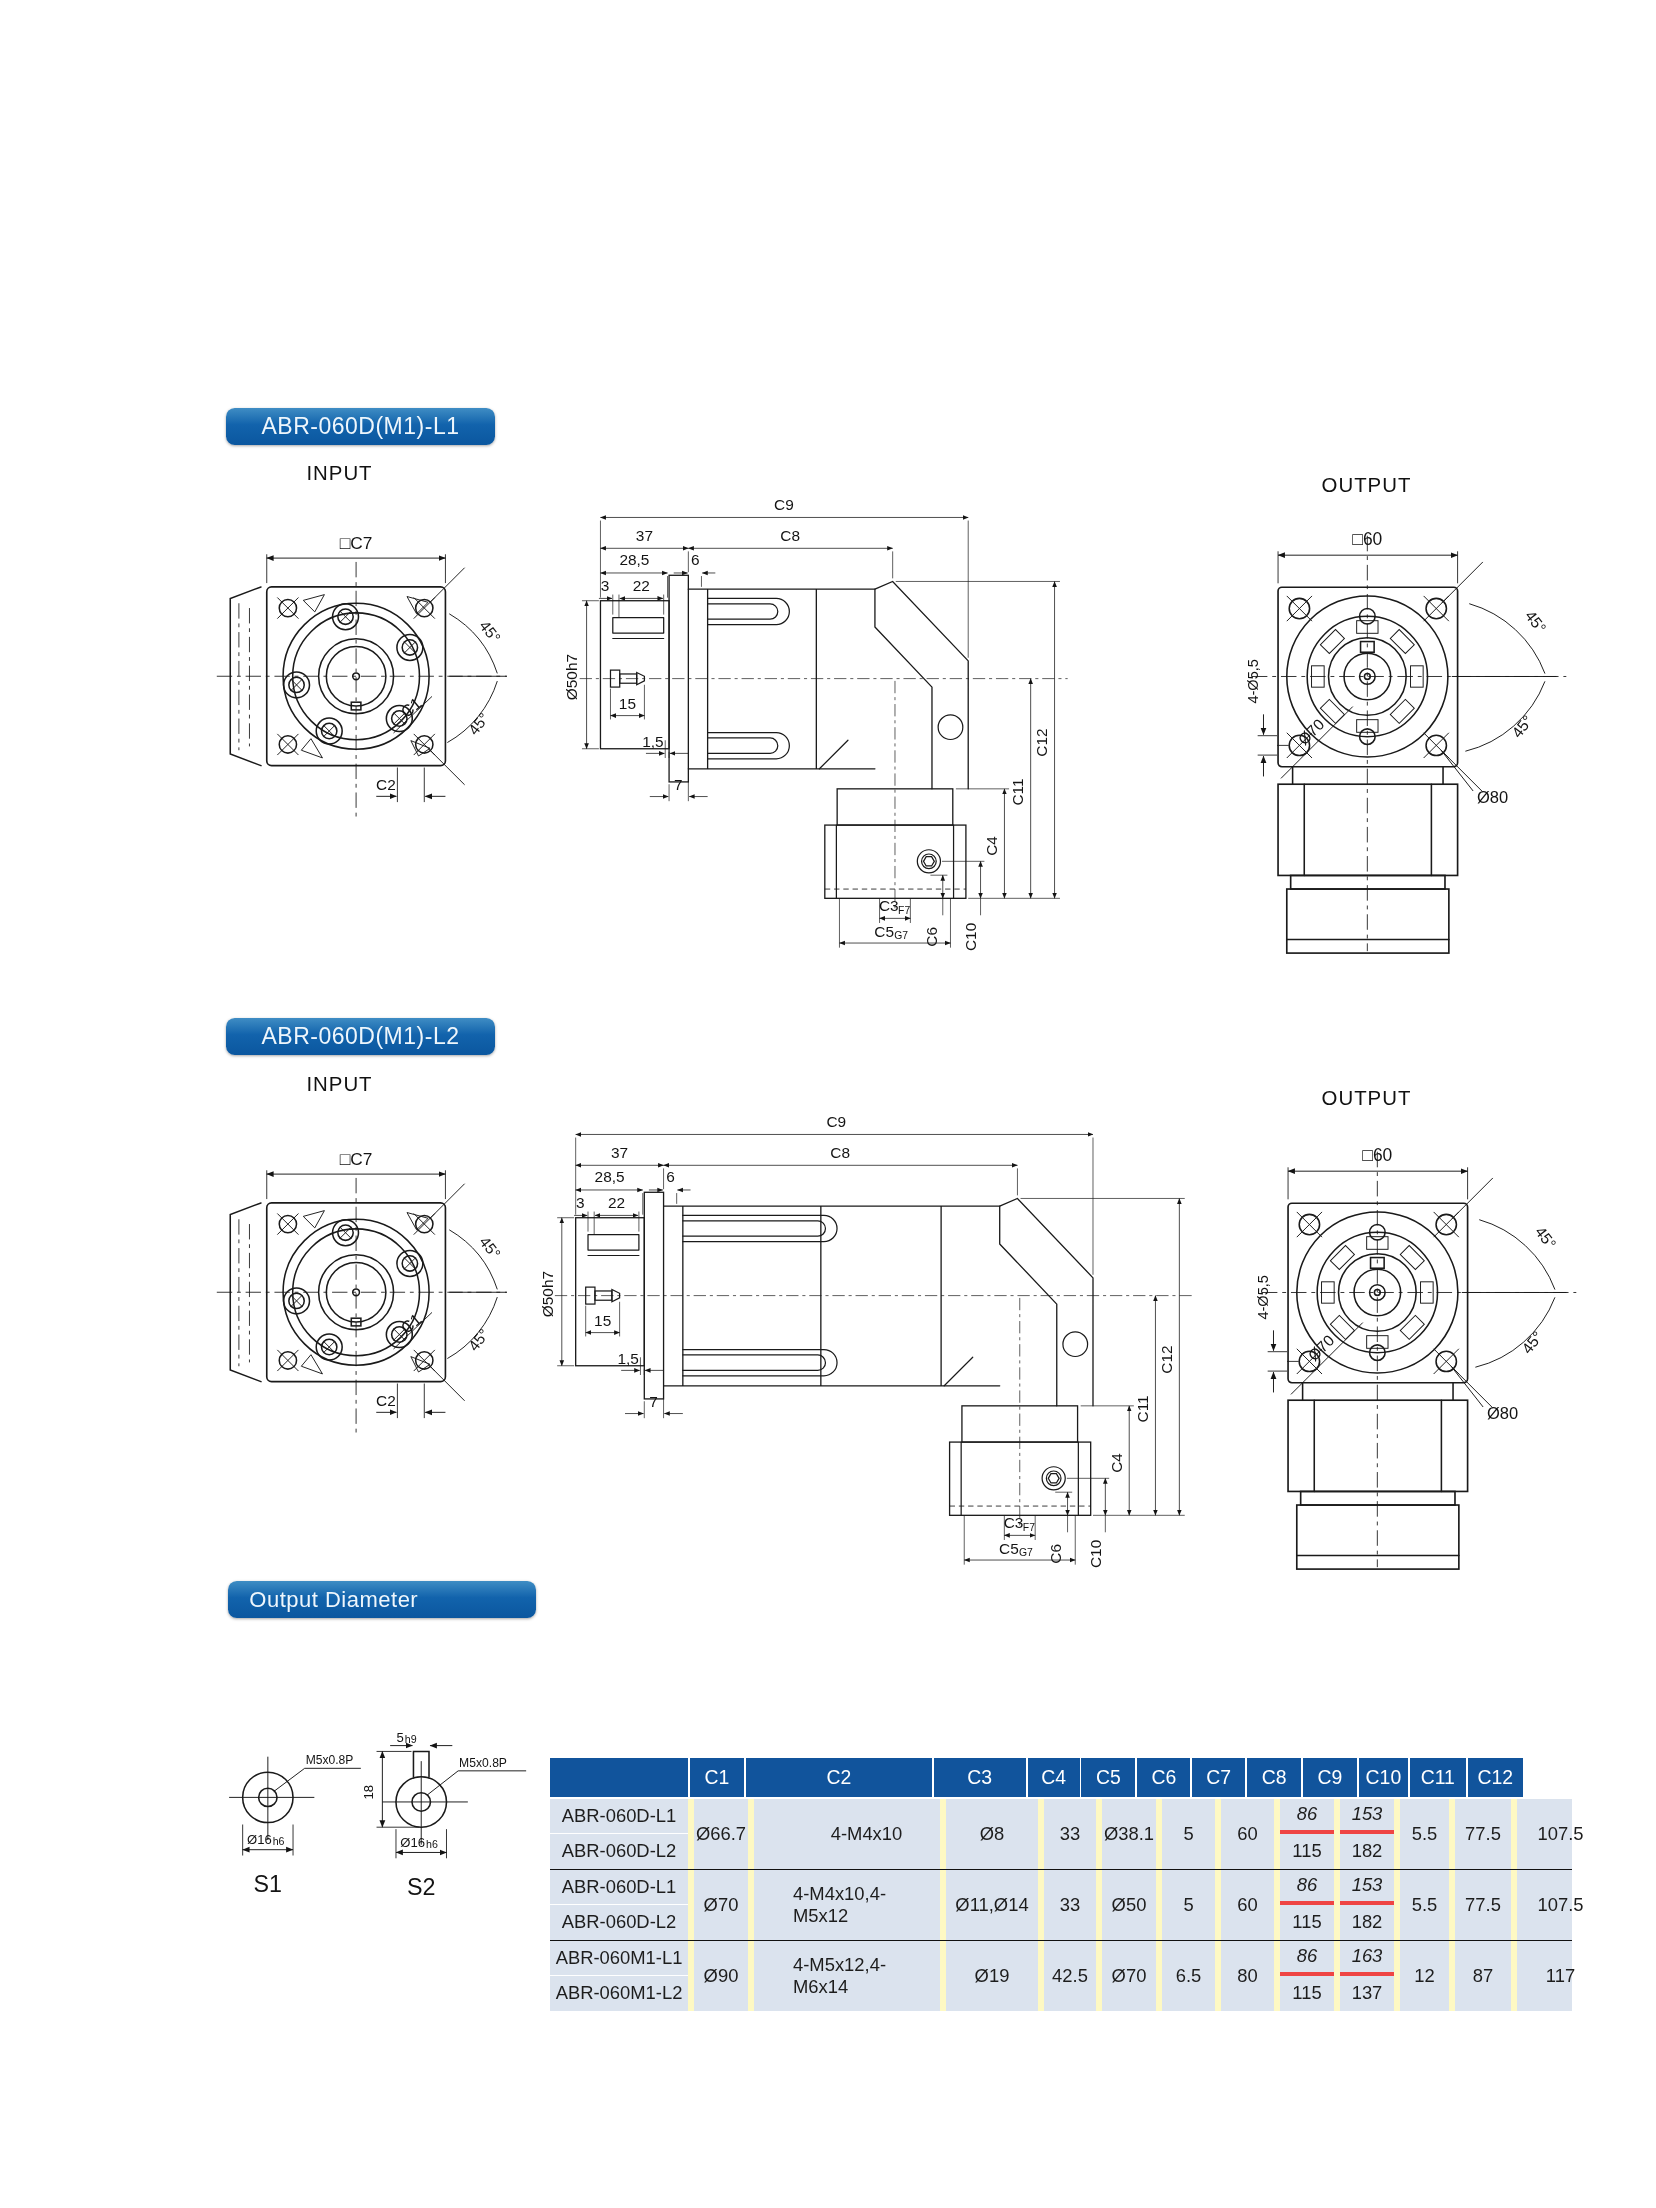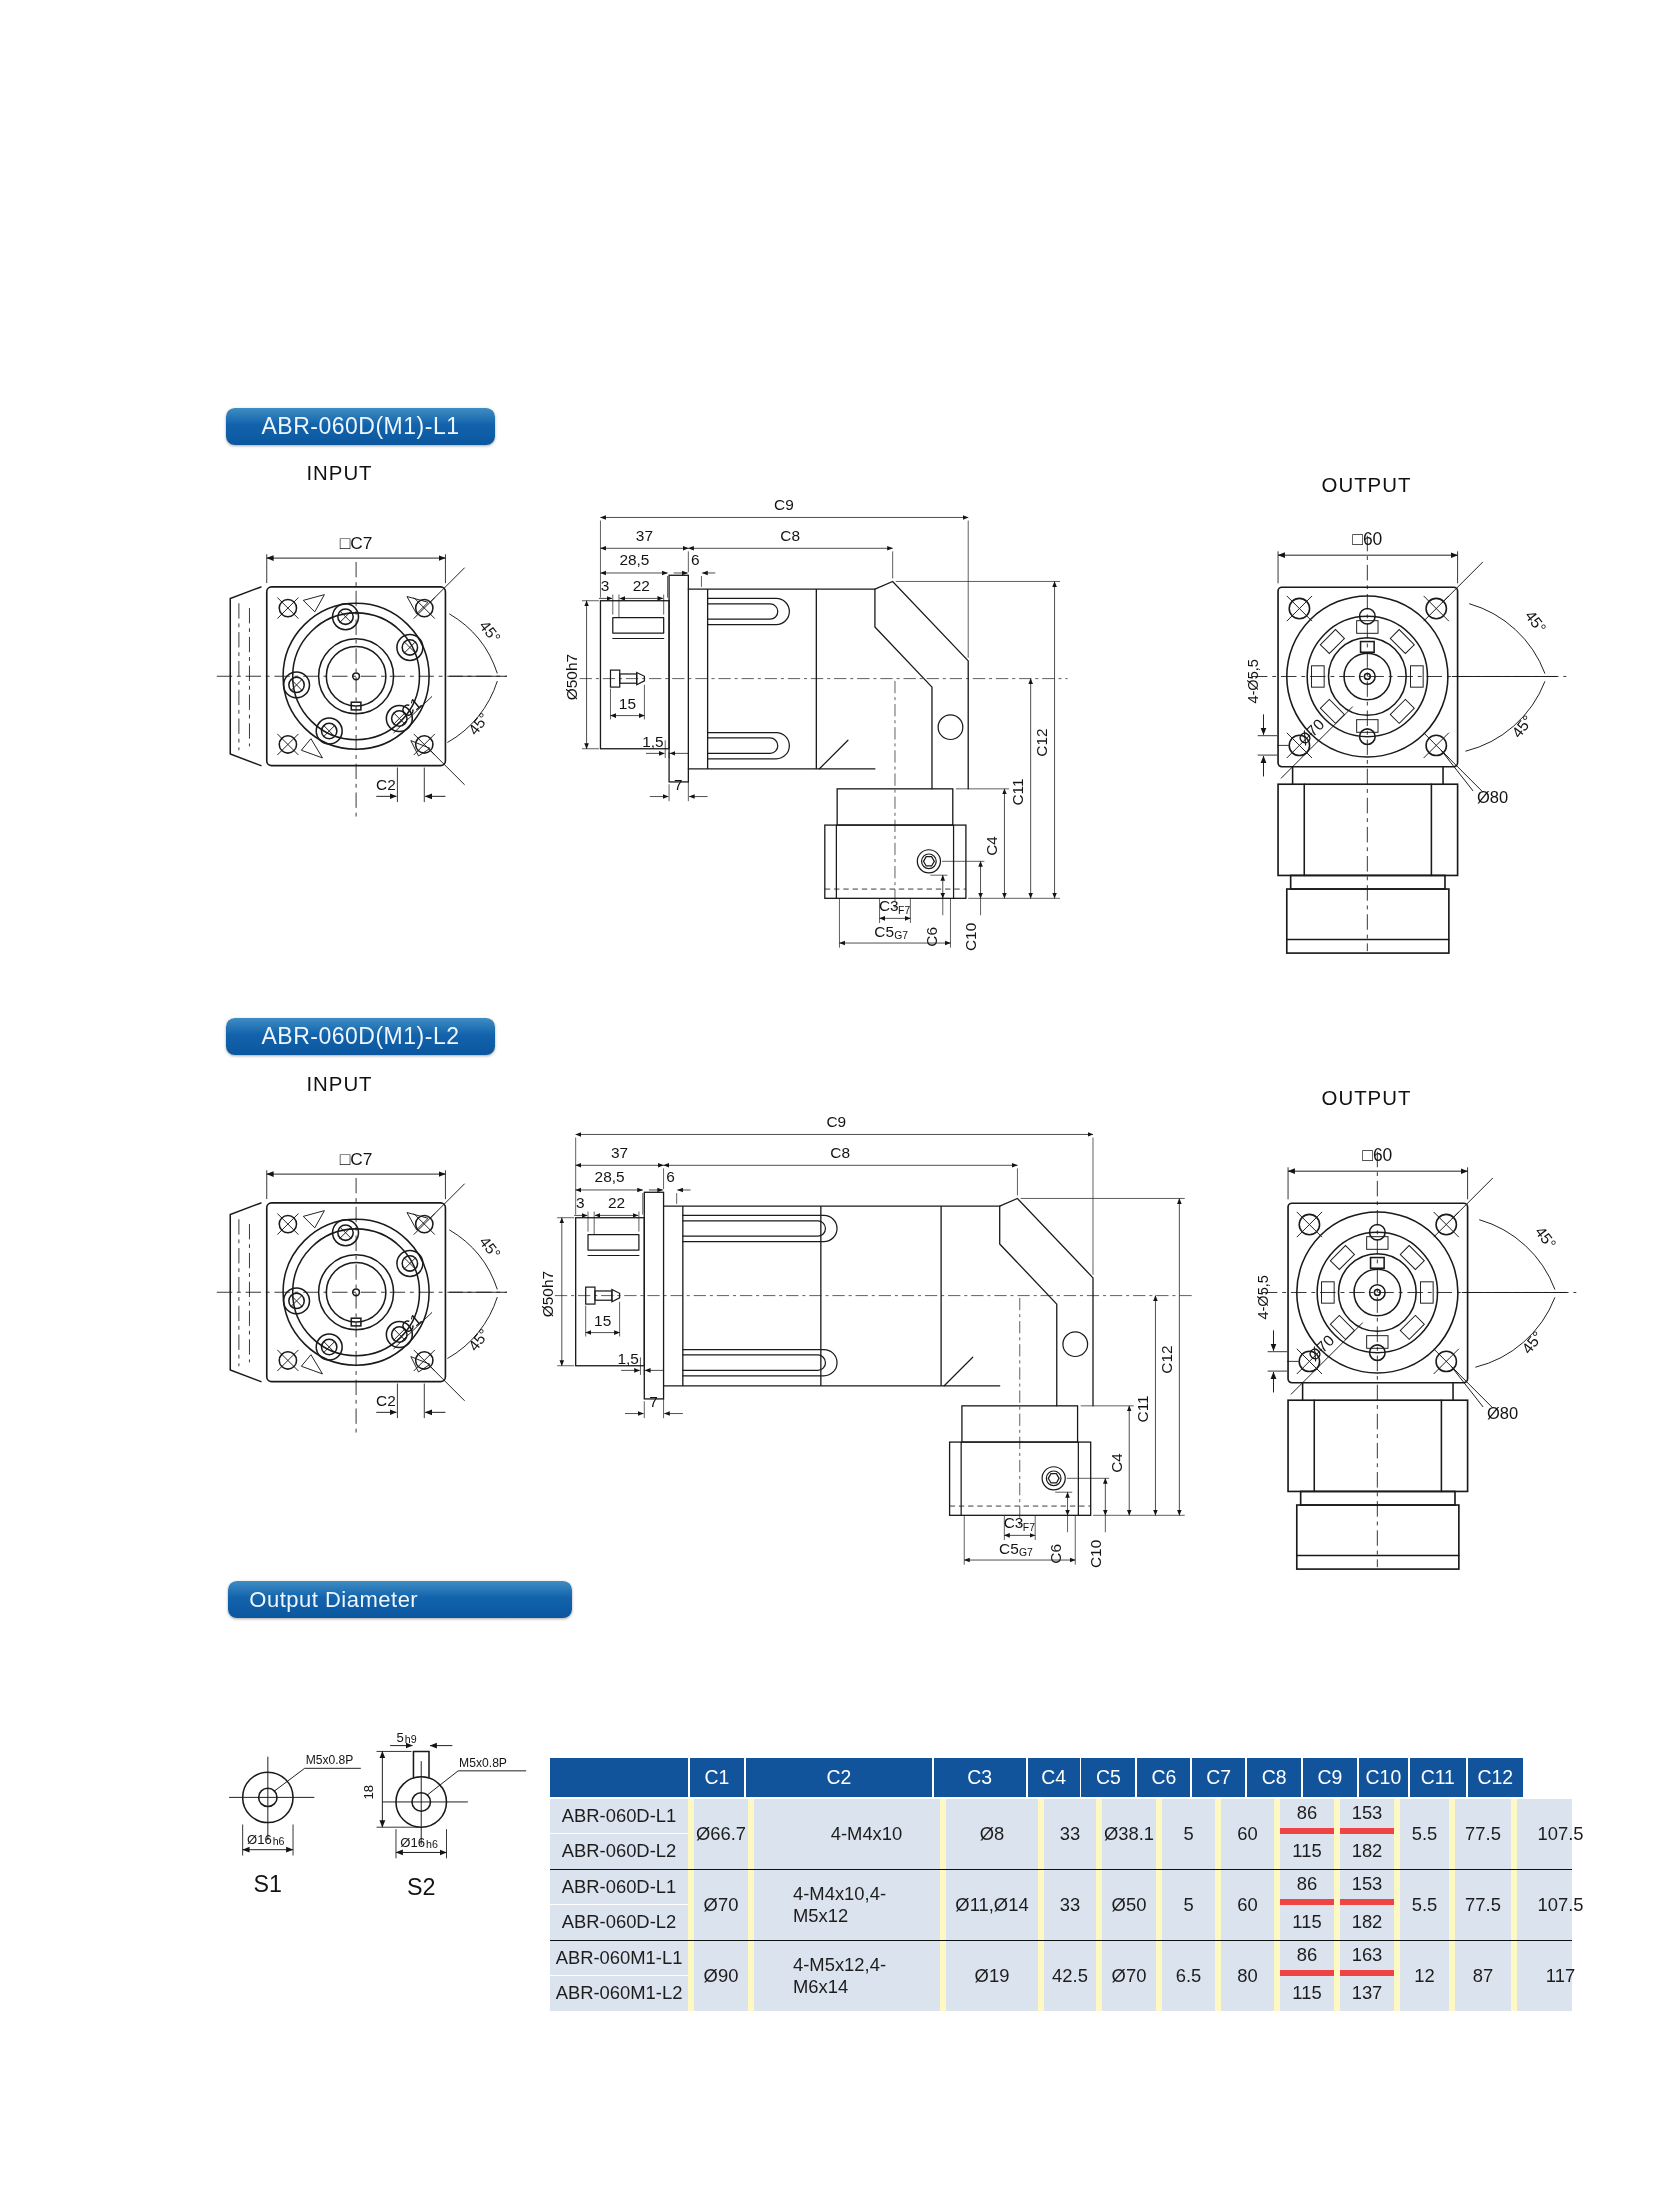--- a/index.html
+++ b/index.html
@@ -31,21 +31,21 @@
   .t-group{display:grid;grid-template-columns:var(--cols);grid-template-rows:35px 35px;column-gap:6px;background:#fef9c3;}
   .t-group + .t-group{border-top:1.9px solid #101010;}
   .td{background:#dbe3ee;display:flex;align-items:center;justify-content:center;font-size:18.4px;color:#1d1d1d;}
   .m1{grid-column:1;grid-row:1;border-bottom:1.9px solid #fff;}
   .m2{grid-column:1;grid-row:2;}
   .sp{grid-row:1/3;}
   .c1{grid-column:2;text-align:center;} .c2{grid-column:3;padding-left:39px;} .c3{grid-column:4;} .c4{grid-column:5;}
   .c5{grid-column:6;} .c6{grid-column:7;} .c7{grid-column:8;}
   .c8{grid-column:9;} .c9{grid-column:10;}
   .c10{grid-column:11;} .c11{grid-column:12;} .c12{grid-column:13;padding-left:32px;}
-  .ra{grid-row:1;border-bottom:6px solid #ef4444;}
+  .ra{grid-row:1;border-bottom:4px solid #ef4444;font-style:italic;}
   .rb{grid-row:2;}
 </style>
 </head>
 <body>
 
 <div id="page">
 
 <svg width="0" height="0" aria-hidden="true">
   <defs>
     <marker id="arw" viewBox="0 0 10 10" refX="9.5" refY="5" markerWidth="7.5" markerHeight="7.5" orient="auto-start-reverse">
@@ -553,21 +553,21 @@
     <path class="ext" d="M14,248 H34 M14,268 H34 M34,258 H46"></path>
     <line class="dime" x1="20" y1="226" x2="20" y2="247"></line>
     <line class="dime" x1="20" y1="290" x2="20" y2="269"></line>
     <line class="thin" x1="38" y1="292" x2="112" y2="218"></line>
     <text class="tmid t16" x="73" y="248" transform="rotate(-45 73 248)">Ø70</text>
     <line class="thin" x1="203" y1="263" x2="236" y2="305"></line>
     <text class="t17" x="240" y="317">Ø80</text>
   </g>
 </svg>
 
-<div class="badge" style="left:228px;top:1581px;width:344px;justify-content:flex-start;padding-left:21.3px;box-sizing:border-box;font-size:22px;">
+<div class="badge" style="left:228px;top:1581px;width:308px;justify-content:flex-start;padding-left:21.3px;box-sizing:border-box;font-size:22px;">
   <span>Output Diameter</span>
 </div>
 
 <svg style="left:221px;top:1747px;" width="146" height="155" viewBox="0 0 150 160">
   <g>
     <line class="thin" x1="8" y1="52" x2="96" y2="52"></line>
     <line class="thin" x1="48" y1="10" x2="48" y2="96"></line>
     <circle class="ol" cx="48" cy="52" r="26"></circle>
     <circle class="ol" cx="48" cy="52" r="9.5"></circle>
   </g>

